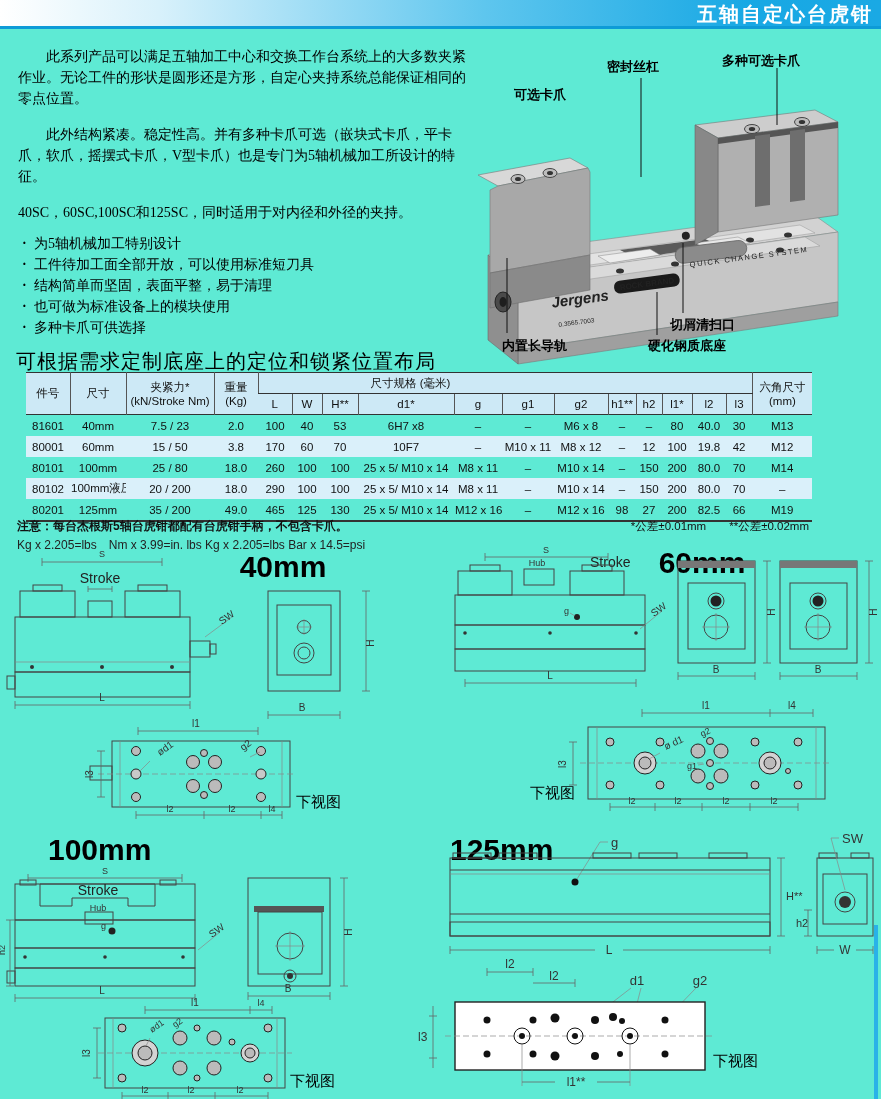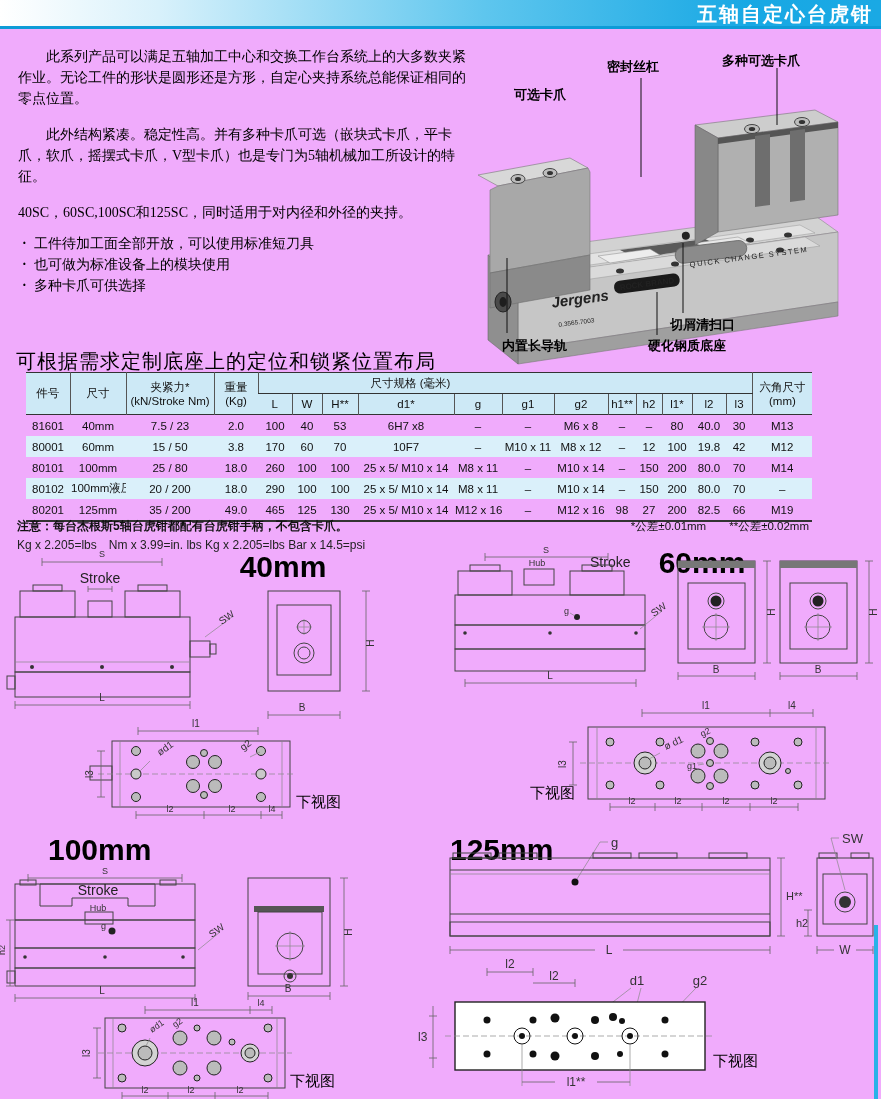--- a/index.html
+++ b/index.html
@@ -1,16 +1,16 @@
 <!DOCTYPE html>
 <html><head>
 <meta charset="utf-8">
 <style>
   html,body{margin:0;padding:0;background:#fff;}
-  .page{position:relative;width:881px;height:1099px;background:#f0abfc;overflow:hidden;
+  .page{position:relative;width:881px;height:1099px;background:#5eead4;overflow:hidden;
         font-family:"Liberation Sans",sans-serif;color:#111;}
   
   .hdr{position:absolute;left:0;top:0;width:881px;height:26px;
        background:linear-gradient(90deg,#ffffff 0%,#d8f1fb 18%,#5ec6ee 55%,#18a8e4 85%,#1aa9e4 100%);
        border-bottom:3px solid #0d9bd7;}
   .hdr-title{position:absolute;right:8px;top:1px;font-size:20px;font-weight:bold;color:#fff;letter-spacing:2px;}
   
   .intro{position:absolute;left:18px;top:46px;width:452px;font-family:"Liberation Serif",serif;
          font-size:14px;line-height:21px;color:#000;}
   .intro p{margin:0 0 15px 0;text-indent:2em;}
@@ -62,21 +62,23 @@
 
   <div class="hdr">
     <div class="hdr-title">五轴自定心台虎钳</div>
   </div>
 
   <div class="intro">
     <p>此系列产品可以满足五轴加工中心和交换工作台系统上的大多数夹紧作业。无论工件的形状是圆形还是方形，自定心夹持系统总能保证相同的零点位置。</p>
     <p>此外结构紧凑。稳定性高。并有多种卡爪可选（嵌块式卡爪，平卡爪，软爪，摇摆式卡爪，V型卡爪）也是专门为5轴机械加工所设计的特征。</p>
     <p class="series">40SC，60SC,100SC和125SC，同时适用于对内径和外径的夹持。</p>
     <ul class="bullets">
+      <li>为5轴机械加工特别设计</li>
       <li>工件待加工面全部开放，可以使用标准短刀具</li>
+      <li>结构简单而坚固，表面平整，易于清理</li>
       <li>也可做为标准设备上的模块使用</li>
       <li>多种卡爪可供选择</li>
     </ul>
   </div>
 
   <div class="photo">
     <svg width="411" height="330" viewBox="0 0 411 330">
 
       <polygon points="18,215 340,172 368,192 48,238" fill="#d2d2d2" stroke="#8a8a8a" stroke-width="0.6"></polygon>
       <polygon points="48,238 368,192 368,262 48,310" fill="#c6c6c6" stroke="#8a8a8a" stroke-width="0.6"></polygon>

